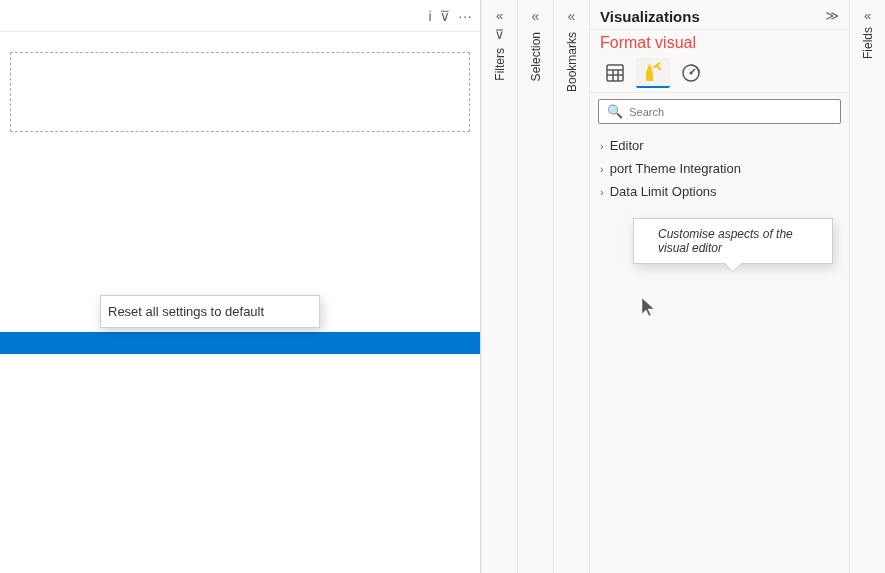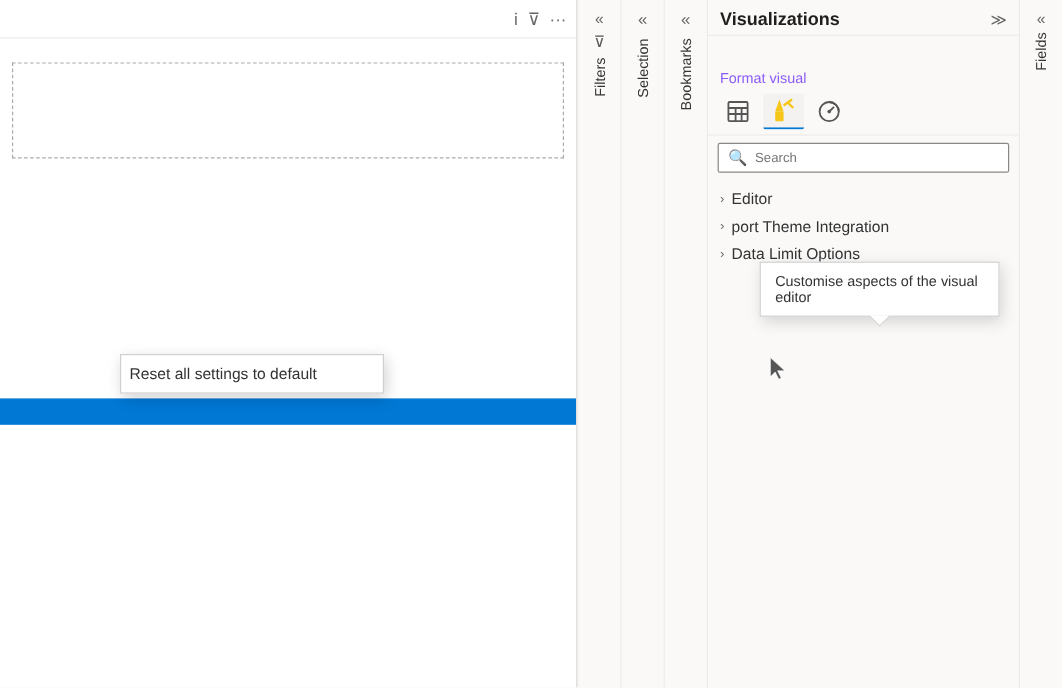--- a/index.html
+++ b/index.html
@@ -132,21 +132,20 @@
     .viz-panel {
       width: 260px;
       background: #faf9f8;
       border-left: 1px solid #edebe9;
       display: flex;
       flex-direction: column;
     }
 
     .viz-panel-header {
       display: flex;
-      align-items: center;
       justify-content: space-between;
       padding: 8px 10px 4px 10px;
       border-bottom: 1px solid #edebe9;
     }
 
     .viz-panel-title {
       font-size: 15px;
       font-weight: 600;
       color: #201f1e;
     }
@@ -156,24 +155,23 @@
       gap: 4px;
     }
 
     .viz-panel-chevron {
       font-size: 13px;
       color: #666;
       cursor: pointer;
     }
 
     .format-visual-label {
-      font-size: 12px;
-      color: #8b5cf6;
+      font-size: 16px;
+      color: #ef4444;
       padding: 4px 10px 2px 10px;
-      margin-top: 24px;
     }
 
     .viz-toolbar {
       display: flex;
       align-items: center;
       padding: 4px 8px 4px 8px;
       gap: 4px;
       border-bottom: 1px solid #edebe9;
     }
 
@@ -221,25 +219,26 @@
     }
 
     
     .tooltip-box {
       position: absolute;
       top: 218px;
       right: 52px;
       background: #fff;
       border: 1px solid #d0d0d0;
       box-shadow: 2px 4px 12px rgba(0,0,0,0.15);
-      padding: 8px 12px;
+      padding: 8px 24px;
       font-size: 12px;
       color: #333;
       max-width: 200px;
       z-index: 200;
+      font-style: italic;
     }
 
     .tooltip-box::after {
       content: '';
       position: absolute;
       bottom: -8px;
       left: 50%;
       transform: translateX(-50%);
       border-left: 8px solid transparent;
       border-right: 8px solid transparent;

